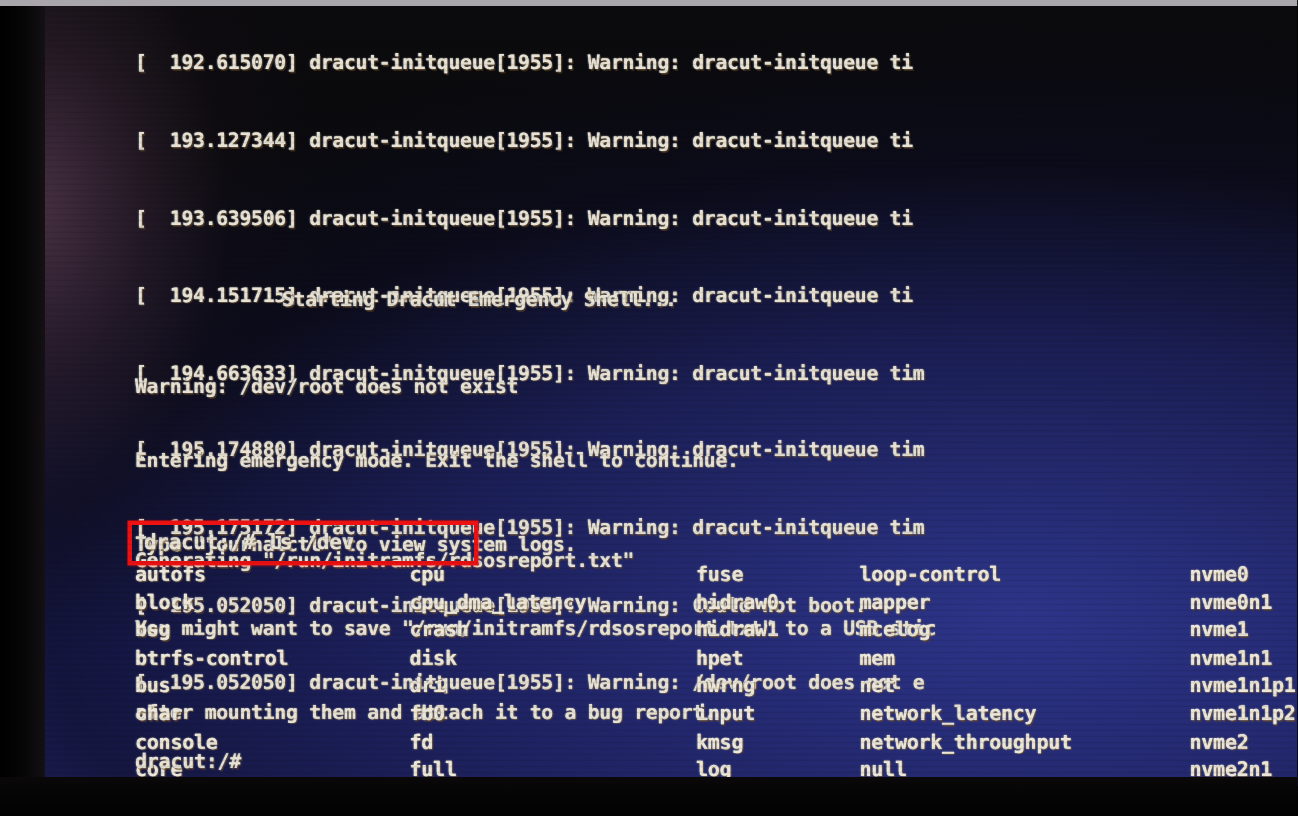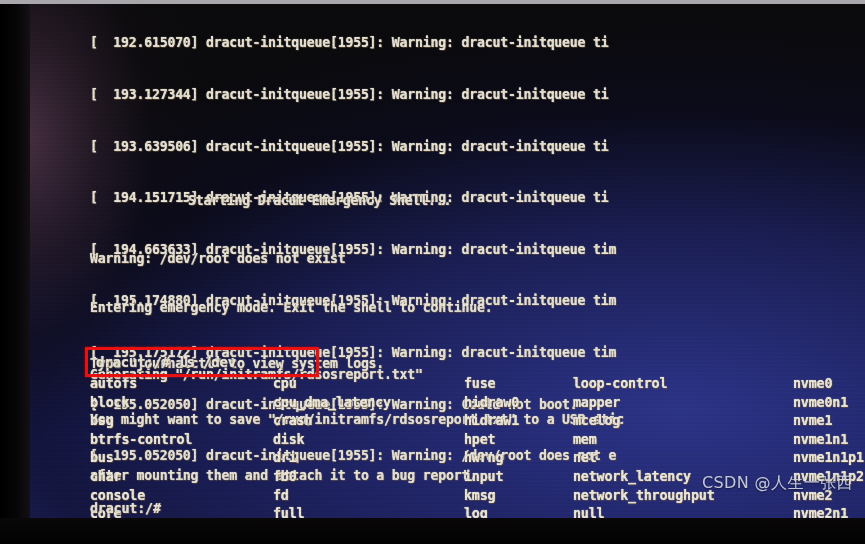--- a/index.html
+++ b/index.html
@@ -185,21 +185,20 @@
         <span>nvme1n1</span>
         <span>nvme1n1p1</span>
         <span>nvme1n1p2</span>
         <span>nvme2</span>
         <span>nvme2n1</span>
       </div>
     </div>
 
     <div class="term" id="prompt2">dracut:/#</div>
 
-    <div id="watermark">CSDN @人生一张西</div>
 
     <div id="scan"></div>
     <div id="vignette"></div>
   </div>
 
   <div id="bezel-left"></div>
   <div id="bezel-bottom"></div>
   <div id="bezel-top"></div>
 </div>
 

